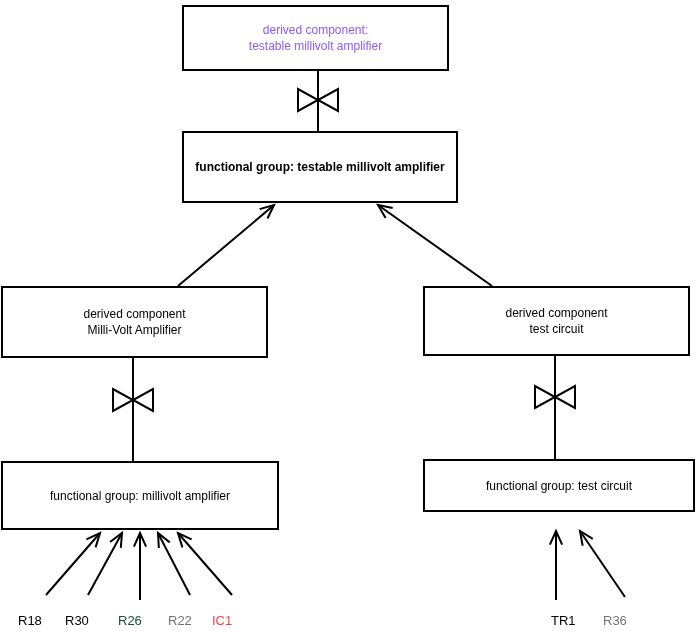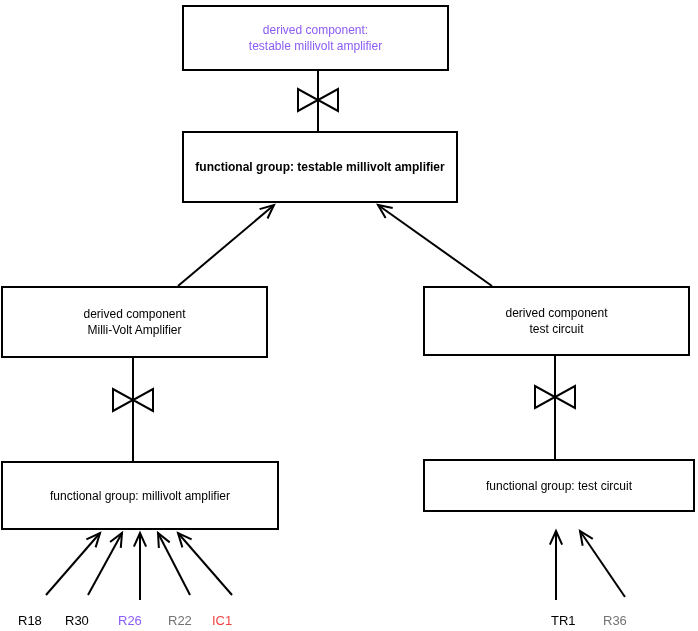--- a/index.html
+++ b/index.html
@@ -136,19 +136,19 @@
   <div class="node center-text" style="left: 1px; top: 461px; width: 278px; height: 69px; border-color: rgb(0, 0, 0); color: rgb(0, 0, 0);">
     <span class="node-text">functional group: millivolt amplifier</span>
   </div>
 
   <div class="node center-text" style="left: 423px; top: 459px; width: 272px; height: 53px; border-color: rgb(0, 0, 0); color: rgb(0, 0, 0);">
     <span class="node-text">functional group: test circuit</span>
   </div>
 
   <div class="leaf-label" style="left: 18px; top: 614px; color: rgb(0, 0, 0);">R18</div>
   <div class="leaf-label" style="left: 65px; top: 614px; color: rgb(0, 0, 0);">R30</div>
-  <div class="leaf-label" style="left: 118px; top: 614px; color: #8b5cf6;">R26</div>
+  <div class="leaf-label" style="left: 118px; top: 614px; color: #14532d;">R26</div>
   <div class="leaf-label" style="left: 168px; top: 614px; color: #737373;">R22</div>
   <div class="leaf-label" style="left: 212px; top: 614px; color: #ef4444;">IC1</div>
   <div class="leaf-label" style="left: 535px; top: 614px; color: rgb(0, 0, 0); margin-left: 16px;">TR1</div>
   <div class="leaf-label" style="left: 603px; top: 614px; color: #737373;">R36</div>
 
 </div>
 
 </body></html>

